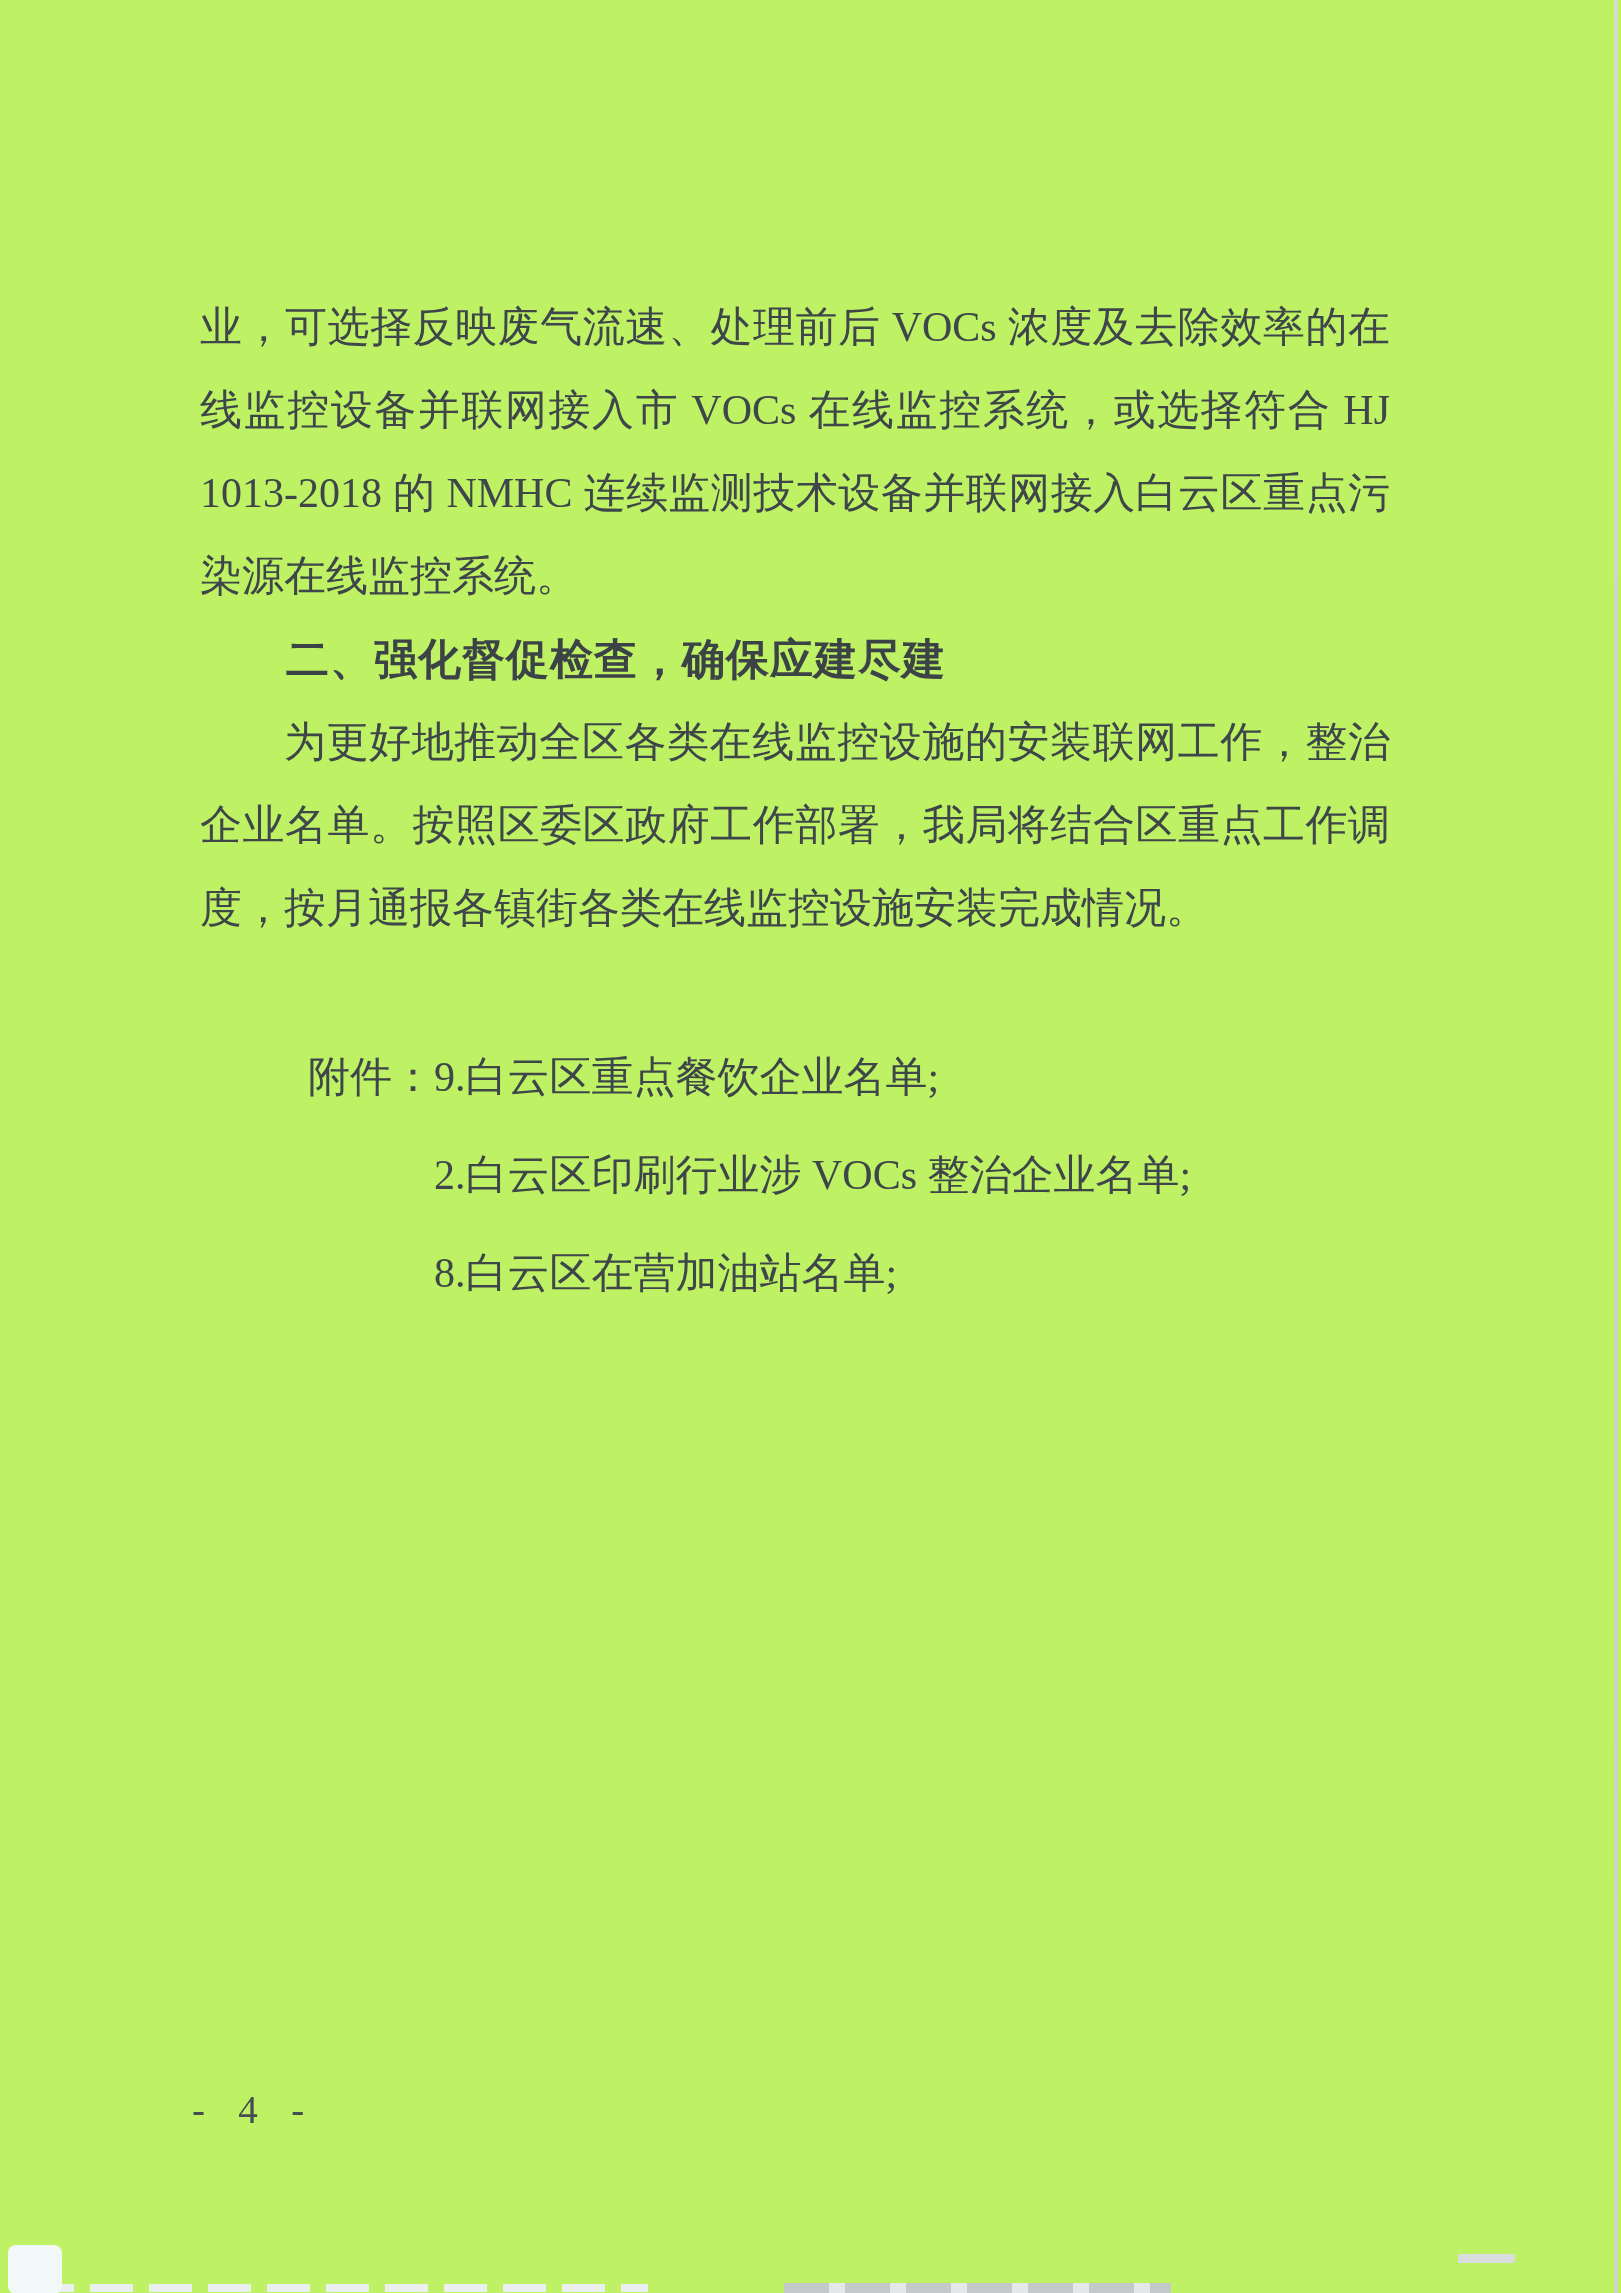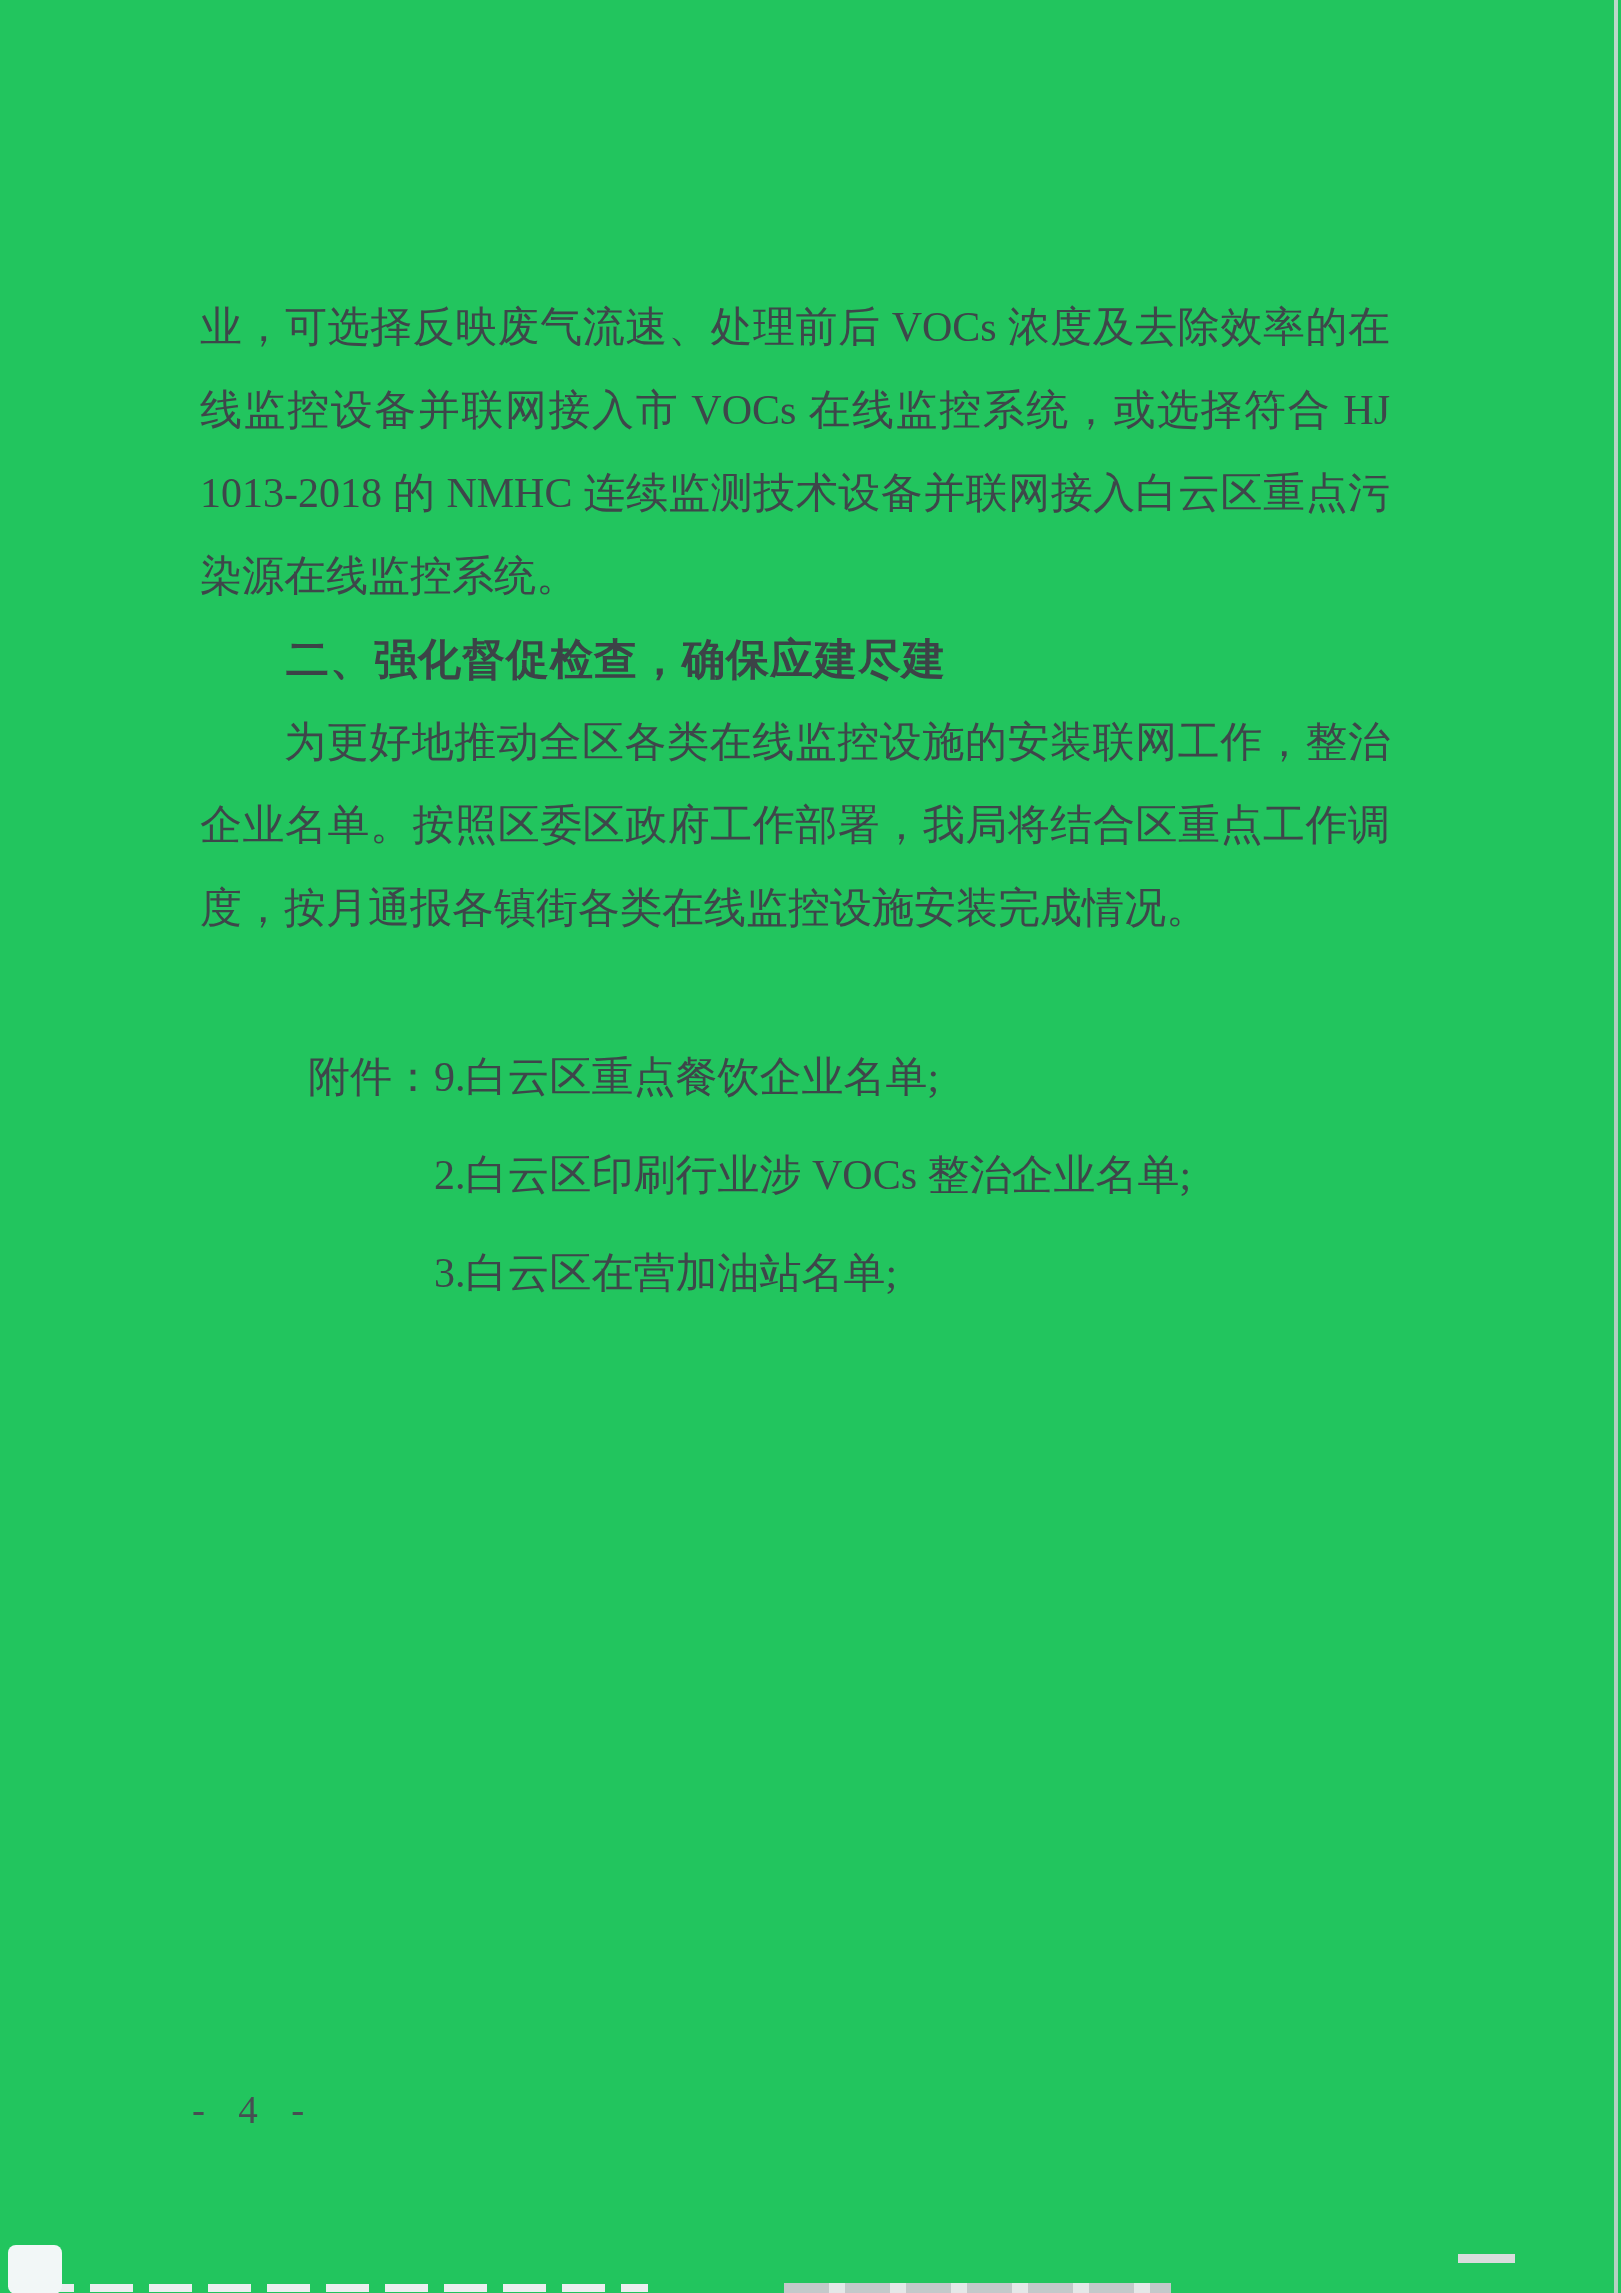--- a/index.html
+++ b/index.html
@@ -4,21 +4,21 @@
 <style>
   html, body {
     margin: 0;
     padding: 0;
     background: #ffffff;
   }
   .page {
     position: relative;
     width: 1621px;
     height: 2294px;
-    background: #22c55e;
+    background: #bef264;
     overflow: hidden;
     font-family: "Liberation Serif", "DejaVu Serif", serif;
     color: #3e464a;
   }
   .content {
     position: absolute;
     left: 200px;
     top: 286px;
     width: 1190px;
   }
@@ -129,21 +129,21 @@
 
 
 
     <p class="body-text">为更好地推动全区各类在线监控设施的安装联网工作，整治企业名单。按照区委区政府工作部署，我局将结合区重点工作调度，按月通报各镇街各类在线监控设施安装完成情况。</p>
 
     <div class="attachments">
       <span class="att-label">附件：</span>
       <div class="att-items">
         <div class="att-item">9.白云区重点餐饮企业名单;</div>
         <div class="att-item">2.白云区印刷行业涉 VOCs 整治企业名单;</div>
-        <div class="att-item">3.白云区在营加油站名单;</div>
+        <div class="att-item">8.白云区在营加油站名单;</div>
       </div>
     </div>
 
   </div>
 
   <div class="page-number">- 4 -</div>
 
   <div class="artifact-right-edge"></div>
   <div class="artifact-bottom-left"></div>
   <div class="artifact-bottom-mid"></div>

